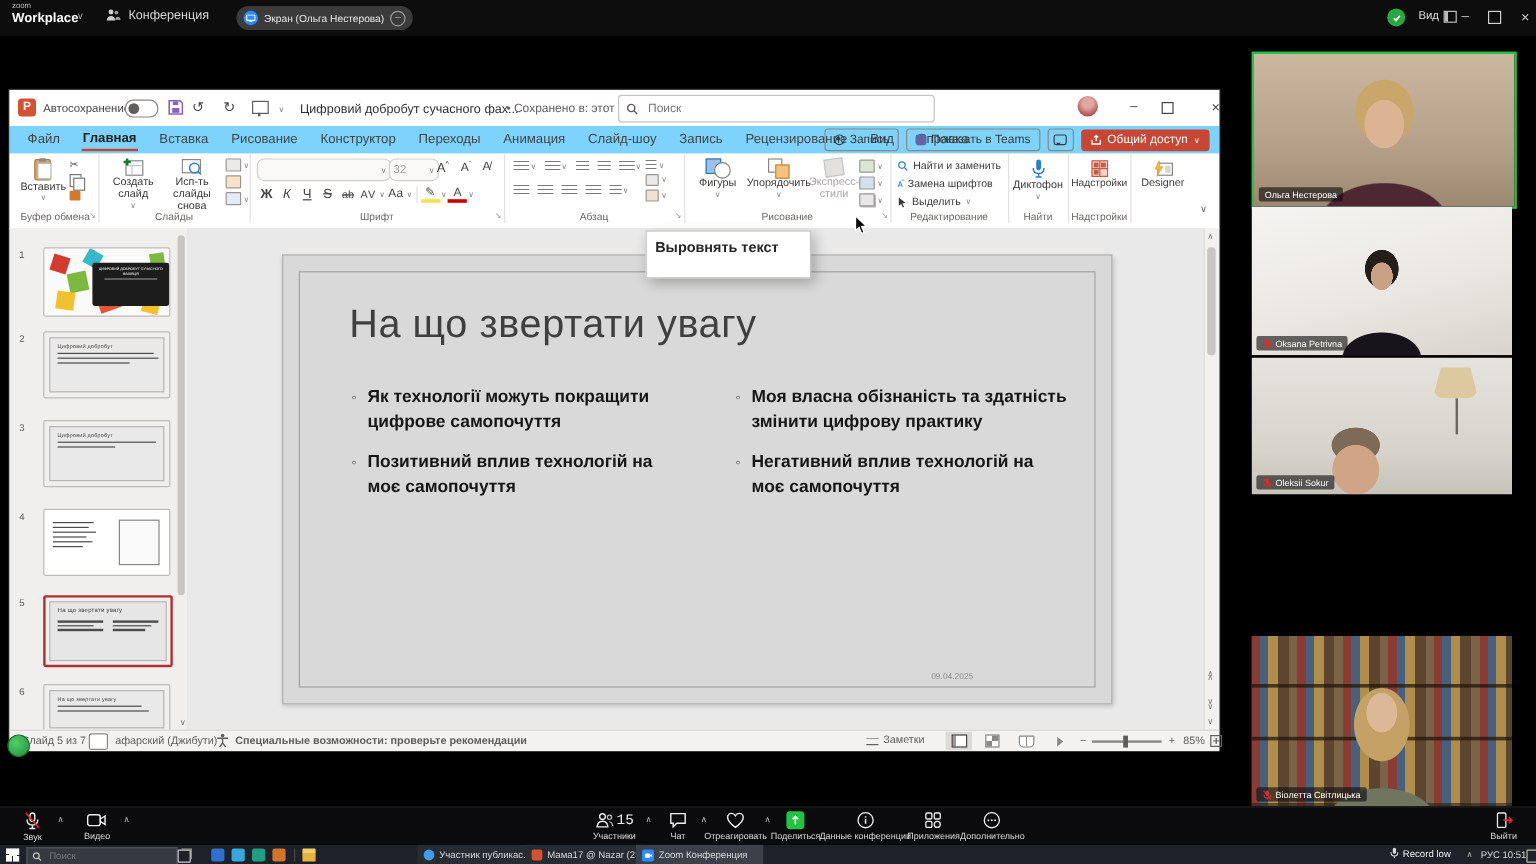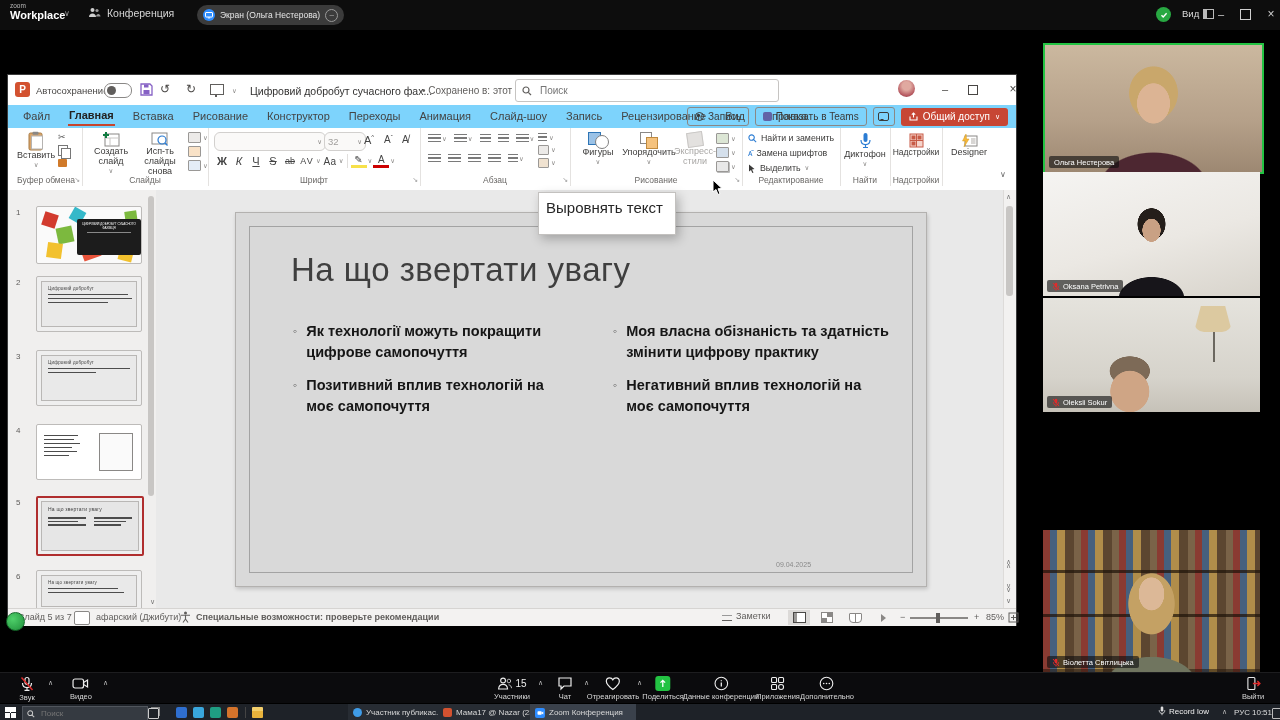--- a/index.html
+++ b/index.html
@@ -422,21 +422,21 @@
               <rect x="10" y="5" width="4.5" height="6" fill="#d8d6d4"></rect>
               <path d="M5 1 1.5 8h3L3 14l5-8H5.5Z" fill="#f6b93d" stroke="#d99a17" stroke-width="0.5"></path>
             </svg>
           <span class="rbtn">Designer</span>
         </div>
       </div>
       <span class="abs" style="left:992px;top:42px;font-size:8px;color:#666;">∨</span>
     </div>
 
     <div id="tooltip">
-      <div style="font-size:15px;font-weight:400;color:#262626;margin-bottom:12px;">Выровнять текст</div>
+      <div style="font-size:12px;font-weight:700;color:#262626;margin-bottom:12px;">Выровнять текст</div>
     </div>
 
     <svg class="abs" style="left:704px;top:104px;z-index:50;" width="12" height="17" viewBox="0 0 12 17">
       <path d="M1 1 L1 13 L4 10.5 L6 15.5 L8 14.5 L6 9.8 L10 9.5 Z" fill="#000" stroke="#fff" stroke-width="1"></path>
     </svg>
 
     <div id="thumbs">
       <span class="thumb-num" style="top:18px;">1</span>
       <div class="tbox" style="top:16px;height:56px;background:#fafafa;">
         <span style="position:absolute;left:6px;top:6px;width:14px;height:14px;background:#d23b2e;transform:rotate(18deg);"></span>
@@ -672,21 +672,21 @@
     <span class="zcaret" style="left:103px;">∧</span>
 
     <div class="zti" style="left:512px;">
       <div class="fc" style="gap:2px;">
         <svg width="16" height="15" viewBox="0 0 16 15">
             <circle cx="6" cy="4.5" r="2.4" fill="none" stroke="#eee" stroke-width="1.1"></circle>
             <path d="M1.5 13c.3-3 2-4.6 4.5-4.6S10.2 10 10.5 13Z" fill="none" stroke="#eee" stroke-width="1.1"></path>
             <circle cx="11.8" cy="5" r="1.8" fill="none" stroke="#bbb" stroke-width="1"></circle>
             <path d="M11.5 8.8c1.8.2 2.8 1.5 3 3.4" fill="none" stroke="#bbb" stroke-width="1"></path>
           </svg>
-        <span style="font-size:10px;color:#eee;">15</span>
+        <span style="font-size:12px;color:#eee;font-family:Liberation Mono, monospace;">15</span>
       </div>
       <span class="zlabel">Участники</span>
     </div>
     <span class="zcaret" style="left:538px;">∧</span>
     <div class="zti" style="left:565px;">
       <svg width="15" height="15" viewBox="0 0 15 15">
           <path d="M1.5 2h12v8h-7l-3 3v-3h-2Z" fill="none" stroke="#eee" stroke-width="1.2"></path>
         </svg>
       <span class="zlabel">Чат</span>
     </div>

